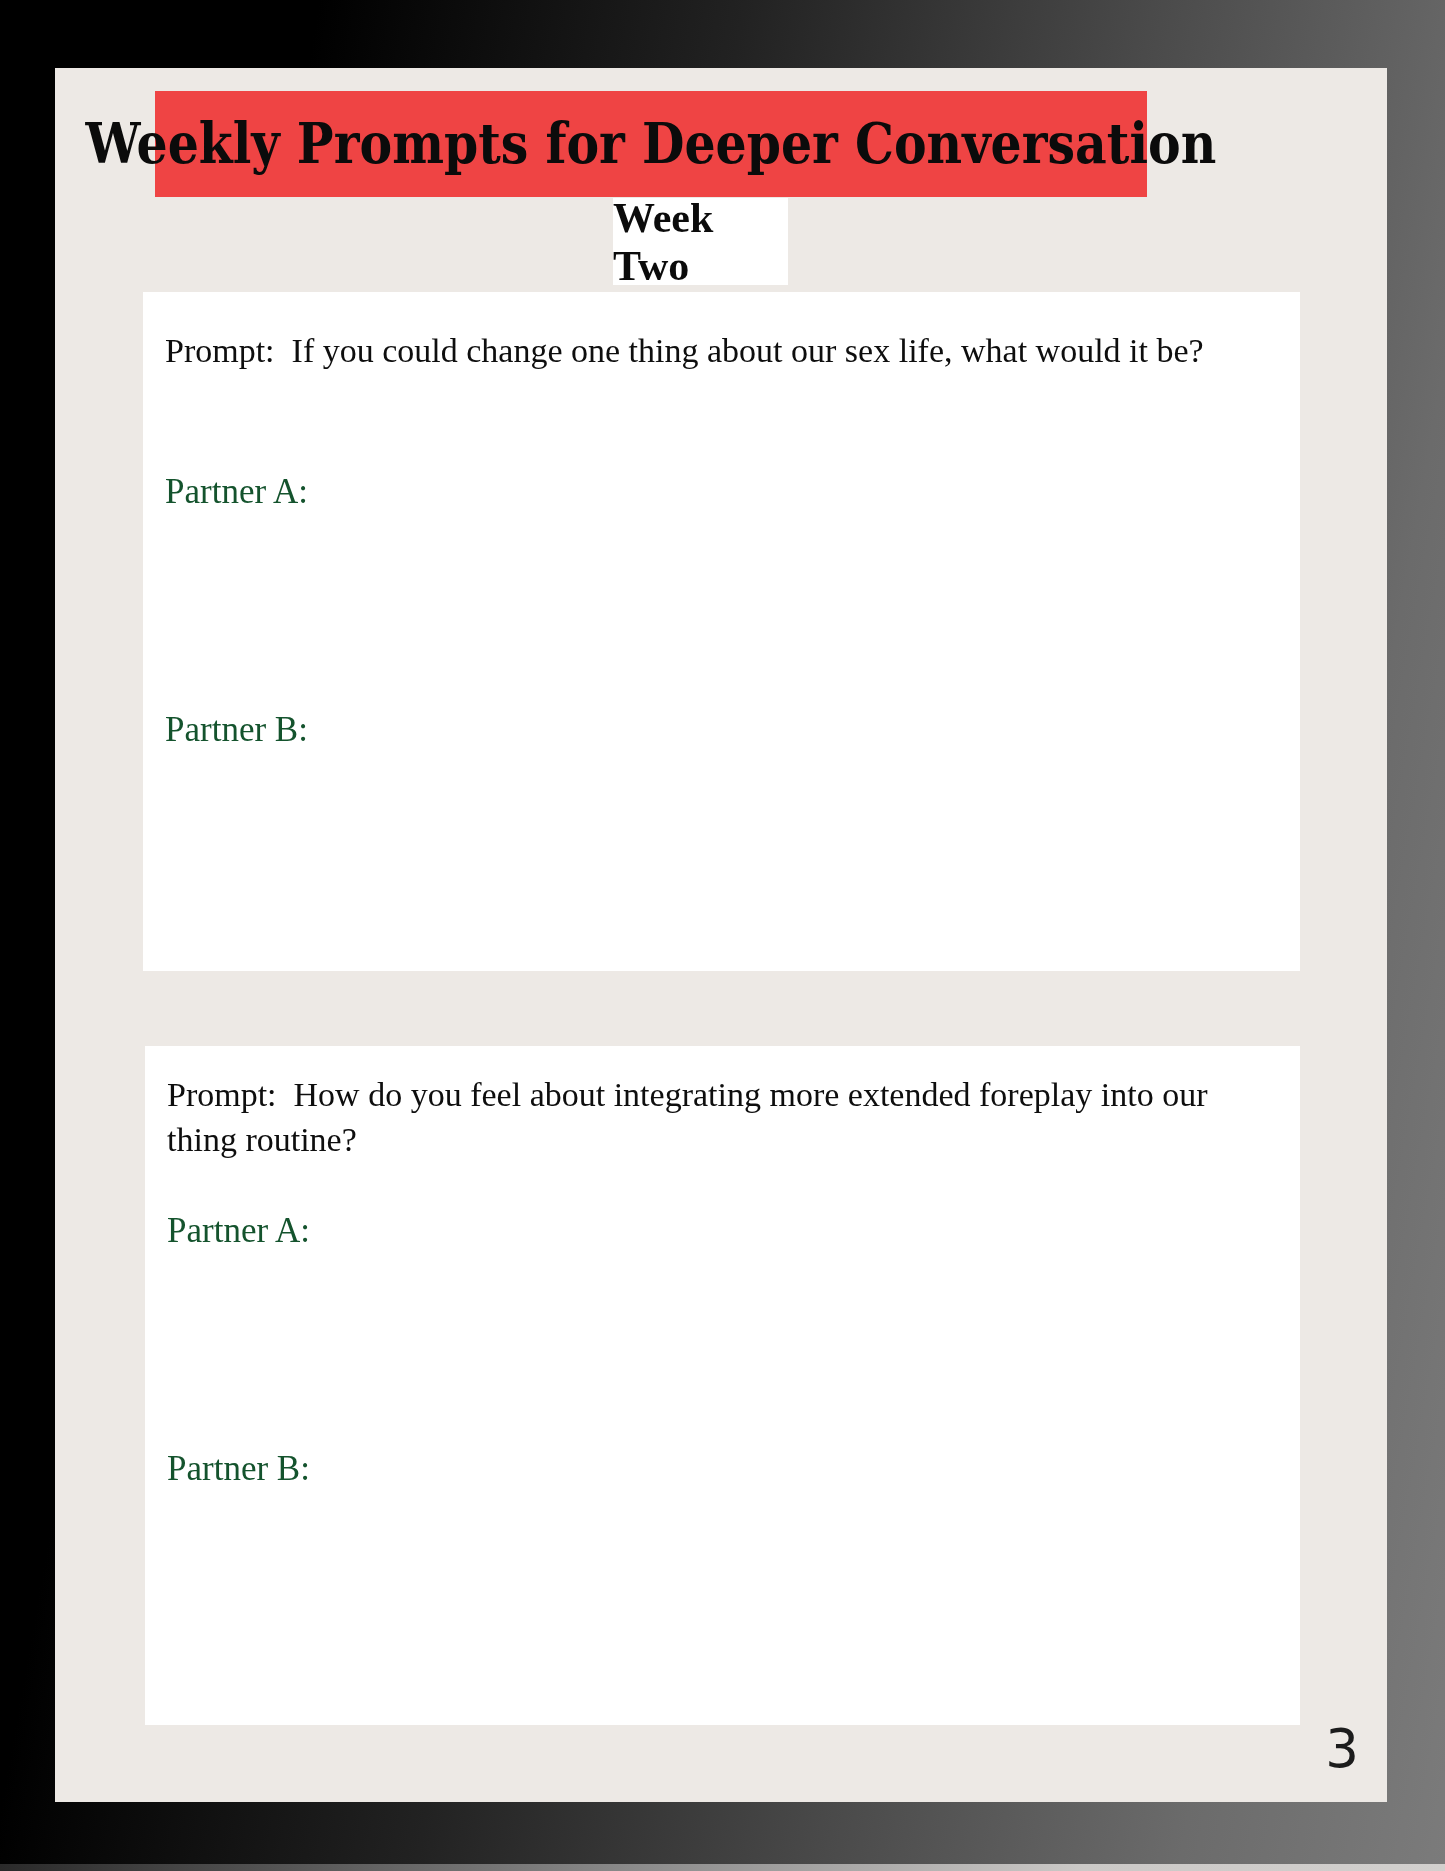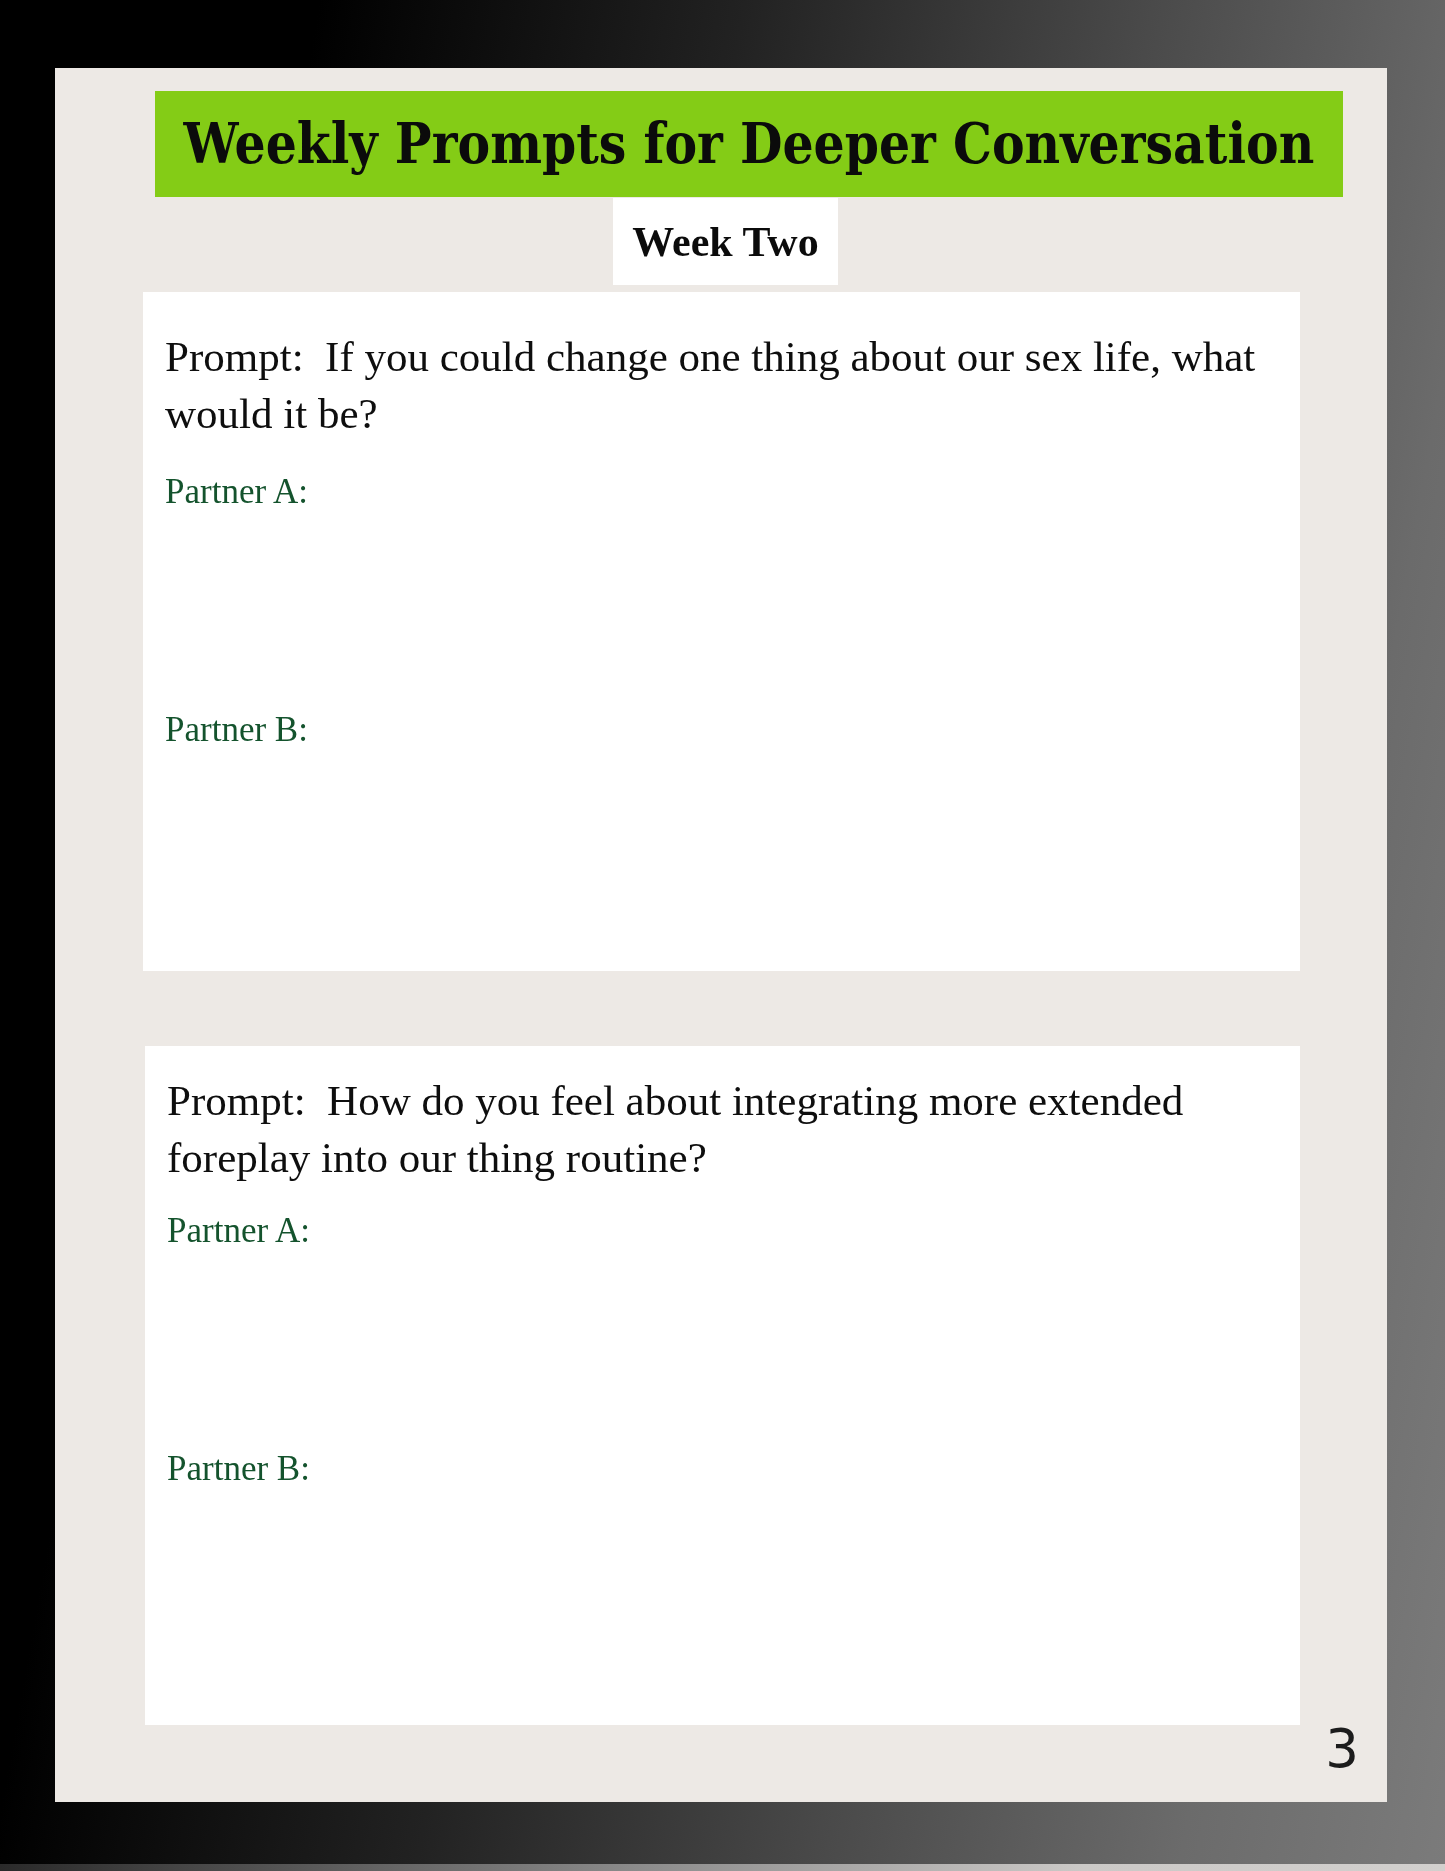--- a/index.html
+++ b/index.html
@@ -28,41 +28,41 @@
     left: 55px;
     top: 68px;
     width: 1332px;
     height: 1734px;
     background: #EDE9E5;
   }
   .title-box {
     position: absolute;
     left: 100px;
     top: 23px;
-    width: 1188px;
+    width: 992px;
     height: 106px;
-    background: #84cc16;
+    background: #ef4444;
     display: flex;
     align-items: center;
     justify-content: center;
   }
   .title-text {
     font-family: "DejaVu Serif", serif;
     font-weight: 700;
     font-size: 51px;
     letter-spacing: 0px;
     transform: scale(0.96, 1.08);
     white-space: nowrap;
     color: #0b0b0b;
   }
   .week-box {
     position: absolute;
     left: 558px;
     top: 130px;
-    width: 225px;
+    width: 175px;
     height: 87px;
     background: #FFFFFF;
     display: flex;
     align-items: center;
     justify-content: center;
   }
   .week-text {
     font-family: "Liberation Serif", serif;
     font-weight: 700;
     font-size: 42px;
@@ -74,21 +74,21 @@
     width: 1157px;
     height: 679px;
     background: #FFFFFF;
   }
   .card-1 { top: 224px; }
   .card-2 { top: 978px; left: 90px; width: 1155px; }
   .prompt-text {
     position: absolute;
     left: 22px;
     right: 40px;
-    font-size: 43px;
+    font-size: 34px;
     line-height: 1.33;
     white-space: pre-wrap;
     color: #0e0e0e;
   }
   .card-1 .prompt-text { top: 36px; }
   .card-2 .prompt-text { top: 26px; }
   .partner-label {
     position: absolute;
     left: 22px;
     font-size: 35px;

